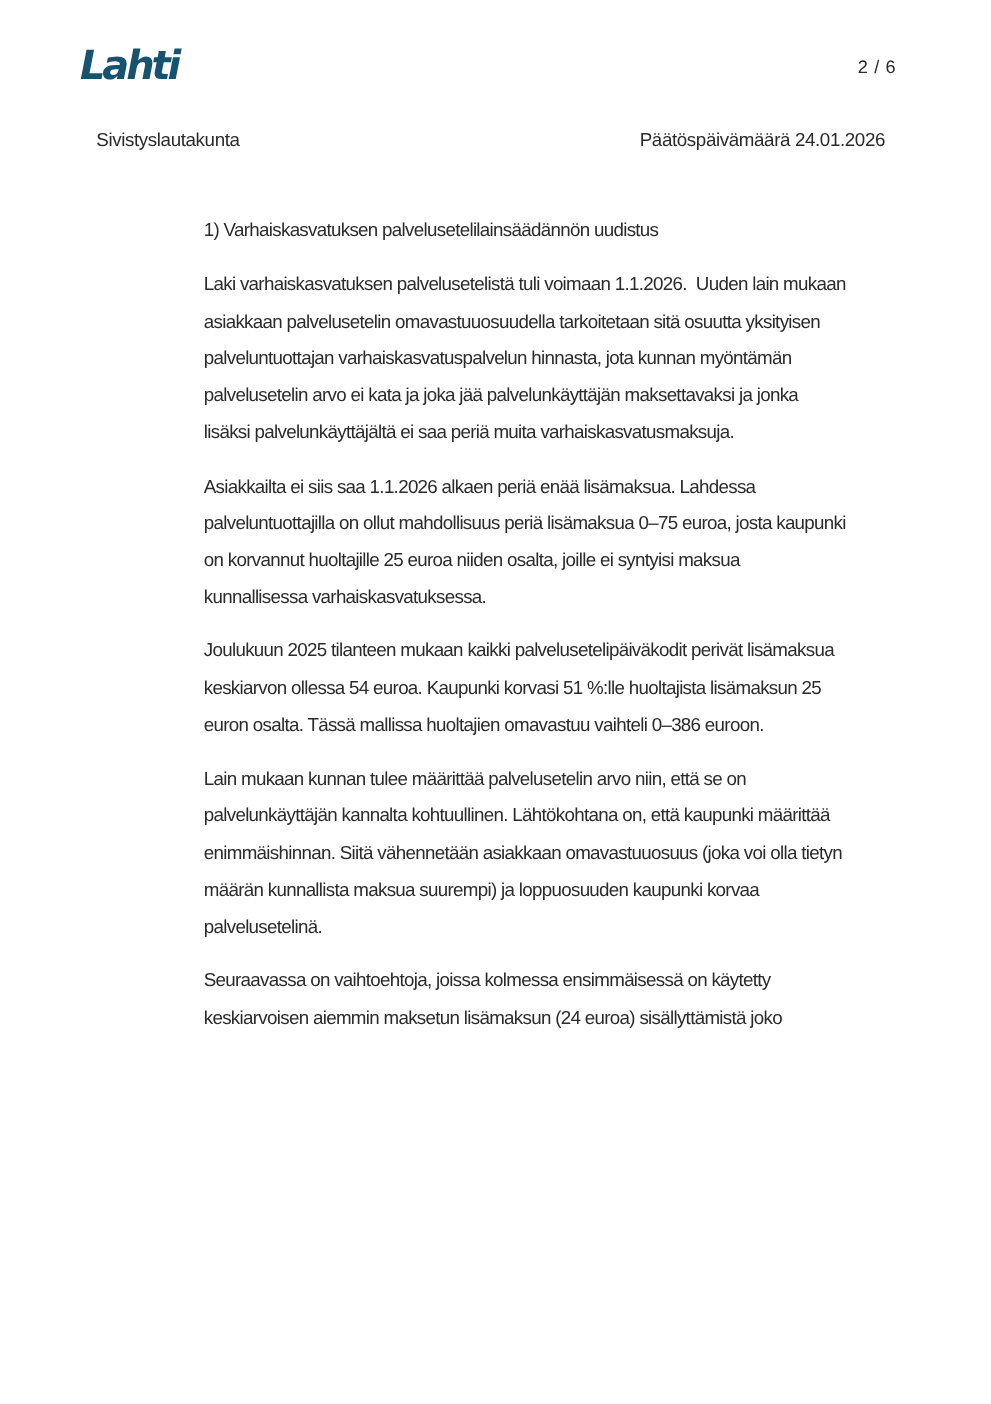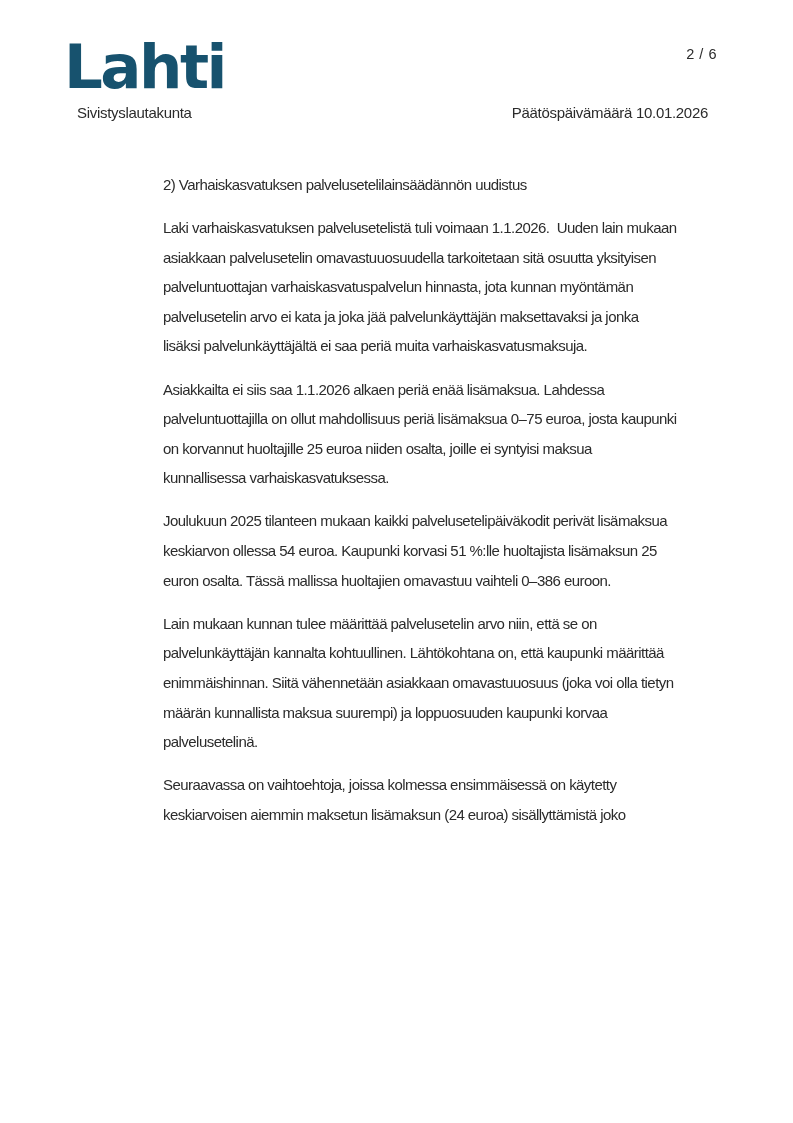--- a/index.html
+++ b/index.html
@@ -16,25 +16,26 @@
     font-family: "Liberation Sans", sans-serif;
     color: #2b2b2b;
     overflow: hidden;
   }
   .logo {
     position: absolute;
     left: 64px;
     top: 36px;
     font-family: "DejaVu Sans", sans-serif;
     font-weight: 700;
-    font-size: 61px;
+    font-size: 32px;
     line-height: 1;
     letter-spacing: -2.5px;
     color: #17526e;
     user-select: none;
+    font-style: italic;
   }
   .page-number {
     position: absolute;
     top: 46px;
     right: 76px;
     font-size: 14.5px;
     letter-spacing: 0.5px;
     color: #2b2b2b;
   }
   .meta-row {
@@ -68,25 +69,25 @@
 <body>
 
 <div class="page">
 
   <div class="logo">Lahti</div>
 
   <div class="page-number">2 / 6</div>
 
   <div class="meta-row">
     <span>Sivistyslautakunta</span>
-    <span>Päätöspäivämäärä 10.01.2026</span>
+    <span>Päätöspäivämäärä 24.01.2026</span>
   </div>
 
   <div class="body-text">
-    <p>2) Varhaiskasvatuksen palvelusetelilainsäädännön uudistus</p>
+    <p>1) Varhaiskasvatuksen palvelusetelilainsäädännön uudistus</p>
     <p>Laki varhaiskasvatuksen palvelusetelistä tuli voimaan 1.1.2026.  Uuden lain mukaan
 asiakkaan palvelusetelin omavastuuosuudella tarkoitetaan sitä osuutta yksityisen
 palveluntuottajan varhaiskasvatuspalvelun hinnasta, jota kunnan myöntämän
 palvelusetelin arvo ei kata ja joka jää palvelunkäyttäjän maksettavaksi ja jonka
 lisäksi palvelunkäyttäjältä ei saa periä muita varhaiskasvatusmaksuja.</p>
     <p>Asiakkailta ei siis saa 1.1.2026 alkaen periä enää lisämaksua. Lahdessa
 palveluntuottajilla on ollut mahdollisuus periä lisämaksua 0–75 euroa, josta kaupunki
 on korvannut huoltajille 25 euroa niiden osalta, joille ei syntyisi maksua
 kunnallisessa varhaiskasvatuksessa.</p>
     <p>Joulukuun 2025 tilanteen mukaan kaikki palvelusetelipäiväkodit perivät lisämaksua

